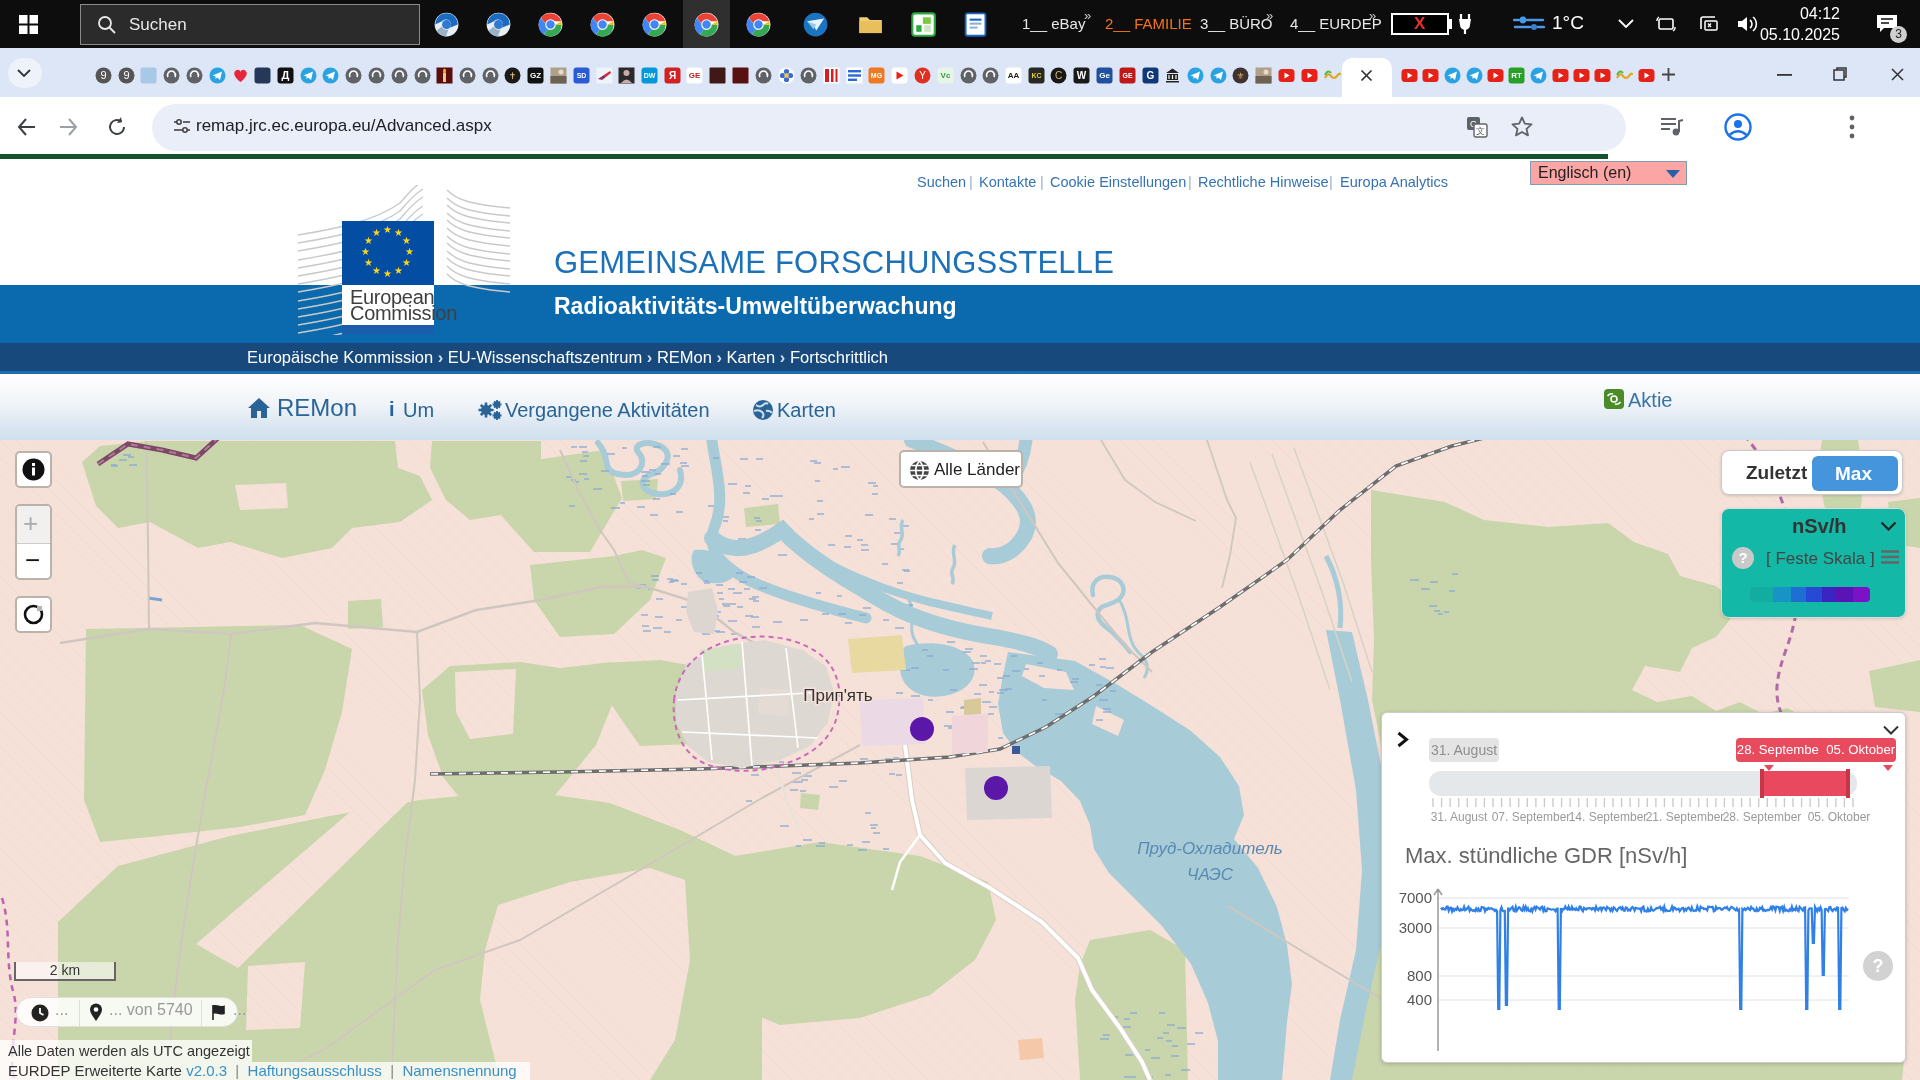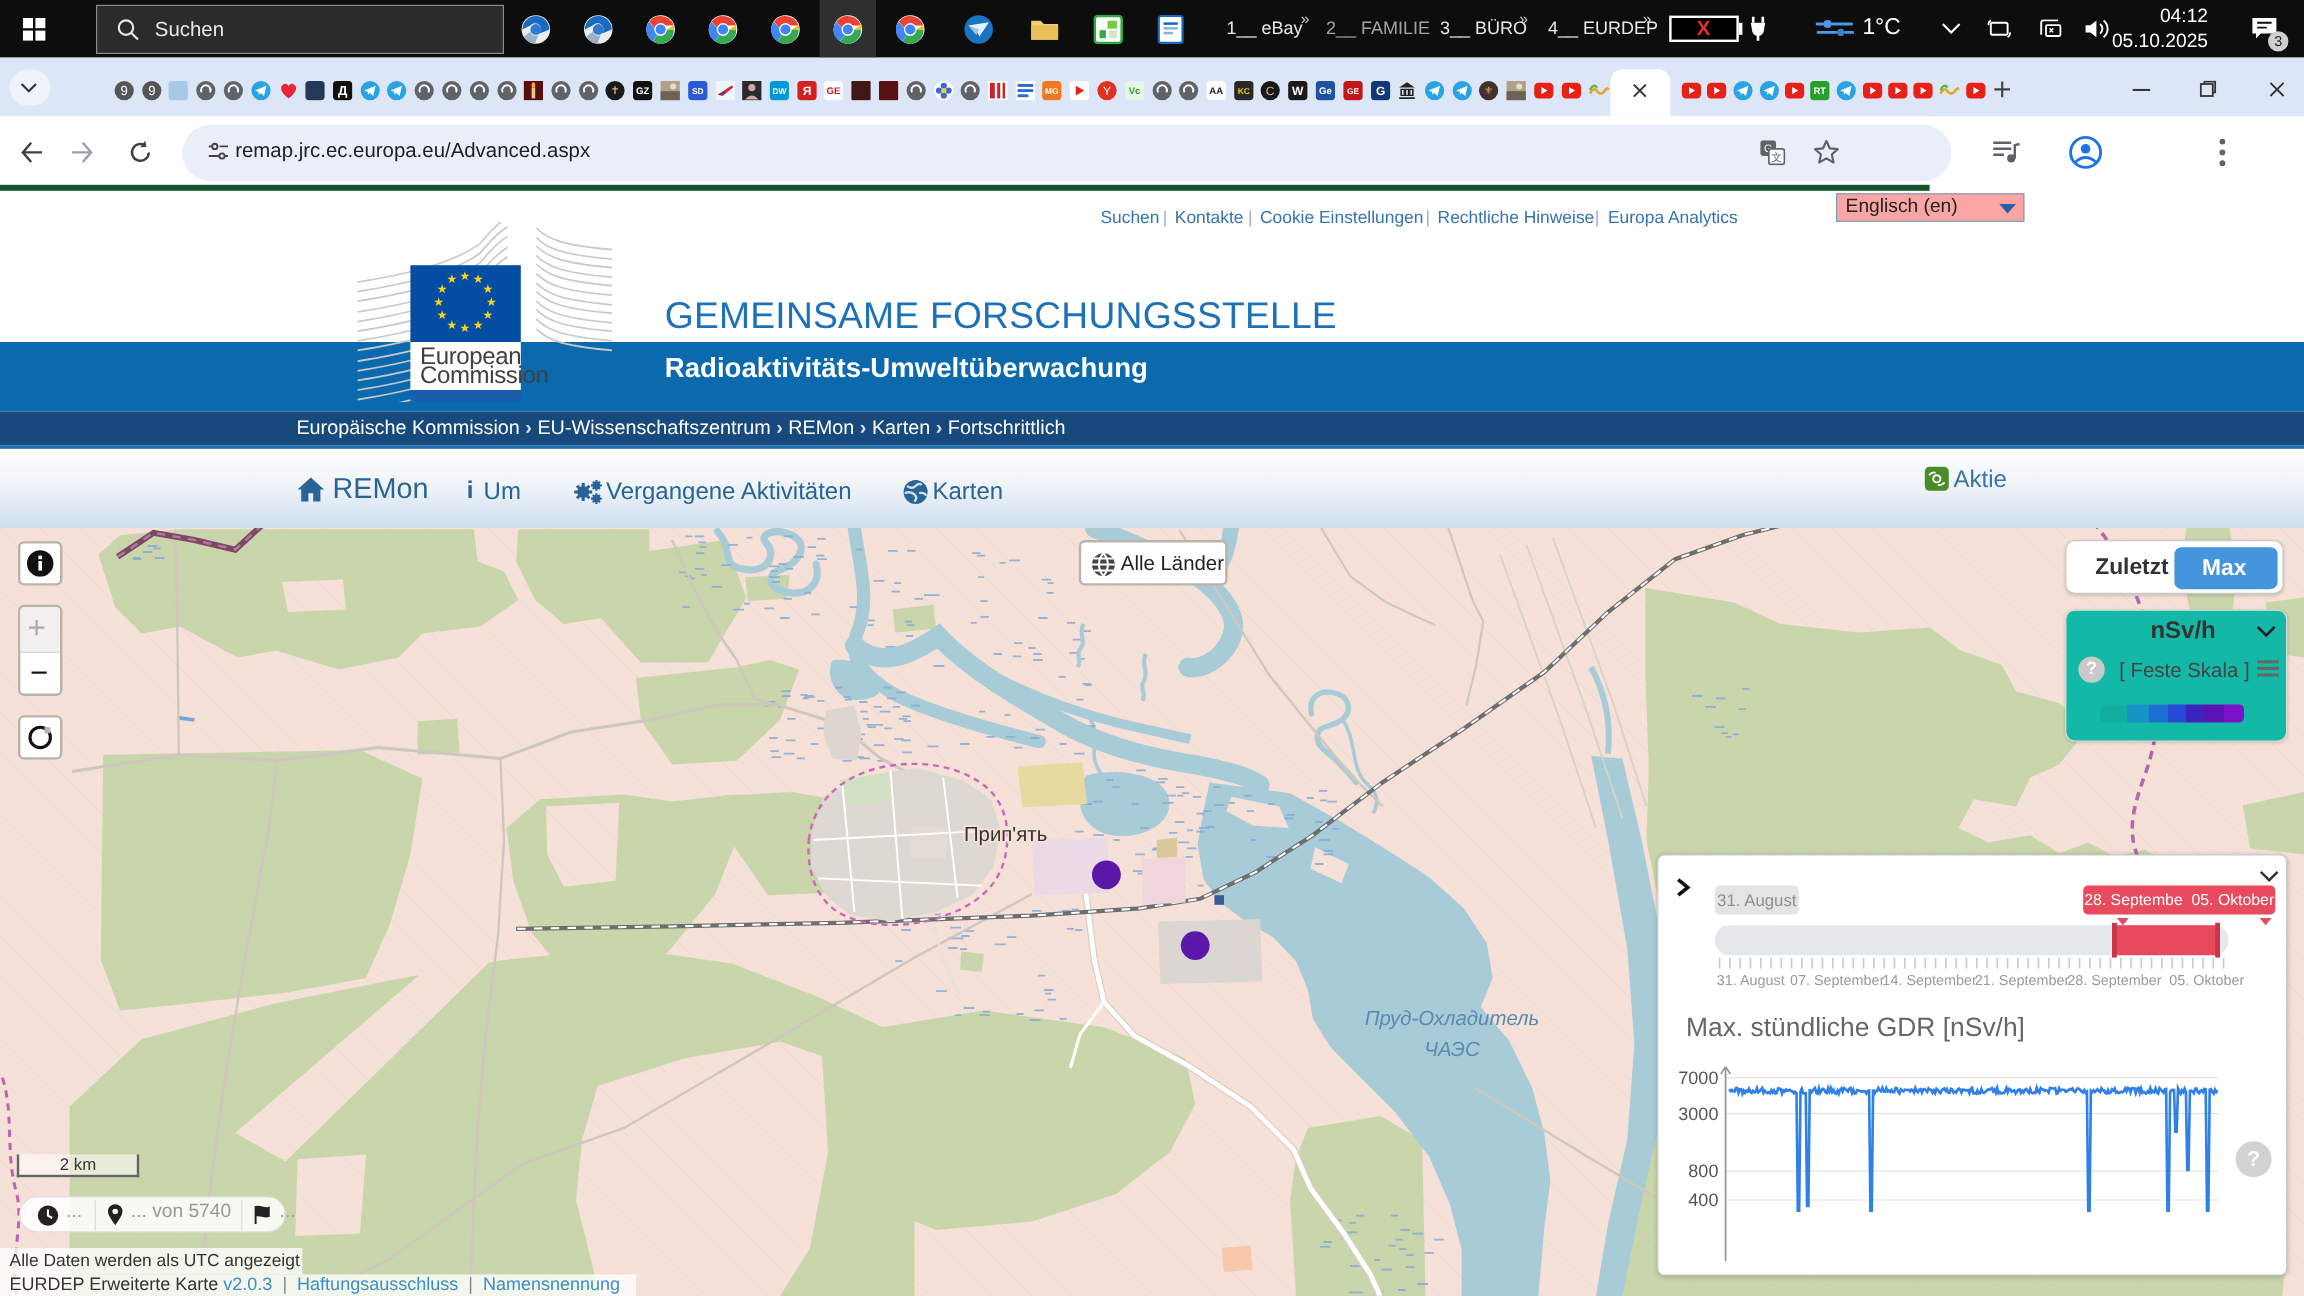--- a/index.html
+++ b/index.html
@@ -93,21 +93,21 @@
         <rect x="10" y="10" width="5" height="5" fill="#cde8c0"></rect>
       </svg></div>
     <div class="abs" style="left:963px;top:12px;width:19px;height:19px;transform:scale(1.32);transform-origin:top left"><svg width="19" height="19" viewBox="0 0 19 19">
         <rect x="2" y="1" width="15" height="17" rx="1.5" fill="#fff" stroke="#1a66c0" stroke-width="1.4"></rect>
         <rect x="5" y="5" width="9" height="1.6" fill="#1a66c0"></rect>
         <rect x="5" y="8" width="9" height="1.6" fill="#8ab2e0"></rect>
         <rect x="5" y="11" width="6" height="1.6" fill="#8ab2e0"></rect>
       </svg></div>
     <span class="abs" style="left:1022px;color:#e8e8e8;font-size:15px;top:15px;white-space:nowrap">1__ eBay</span>
     <span class="abs" style="left:1084px;color:#cfcfcf;font-size:13px;top:8px">»</span>
-    <span class="abs" style="left:1105px;color:#a3a3a3;font-size:15px;top:15px;white-space:nowrap">2__ FAMILIE</span>
+    <span class="abs" style="left:1105px;color:#f97316;font-size:15px;top:15px;white-space:nowrap">2__ FAMILIE</span>
     <span class="abs" style="left:1200px;color:#e8e8e8;font-size:15px;top:15px;white-space:nowrap">3__ BÜRO</span>
     <span class="abs" style="left:1266px;color:#cfcfcf;font-size:13px;top:8px">»</span>
     <span class="abs" style="left:1290px;color:#e8e8e8;font-size:15px;top:15px;white-space:nowrap">4__ EURDEP</span>
     <span class="abs" style="left:1369px;color:#cfcfcf;font-size:13px;top:8px">»</span>
     <div class="abs" style="left:1391px;top:13px;width:58px;height:22px;border:2px solid #fff;background:#000">
       <span class="abs" style="left:21px;top:-1px;color:#e03030;font-size:17px;font-weight:bold">X</span>
     </div>
     <div class="abs" style="left:1449px;top:19px;width:3px;height:10px;background:#fff"></div>
     <svg class="abs" style="left:1458px;top:13px" width="14" height="22" viewBox="0 0 14 22">
       <path d="M3 1 V6 M11 1 V6" stroke="#fff" stroke-width="2.2"></path>

